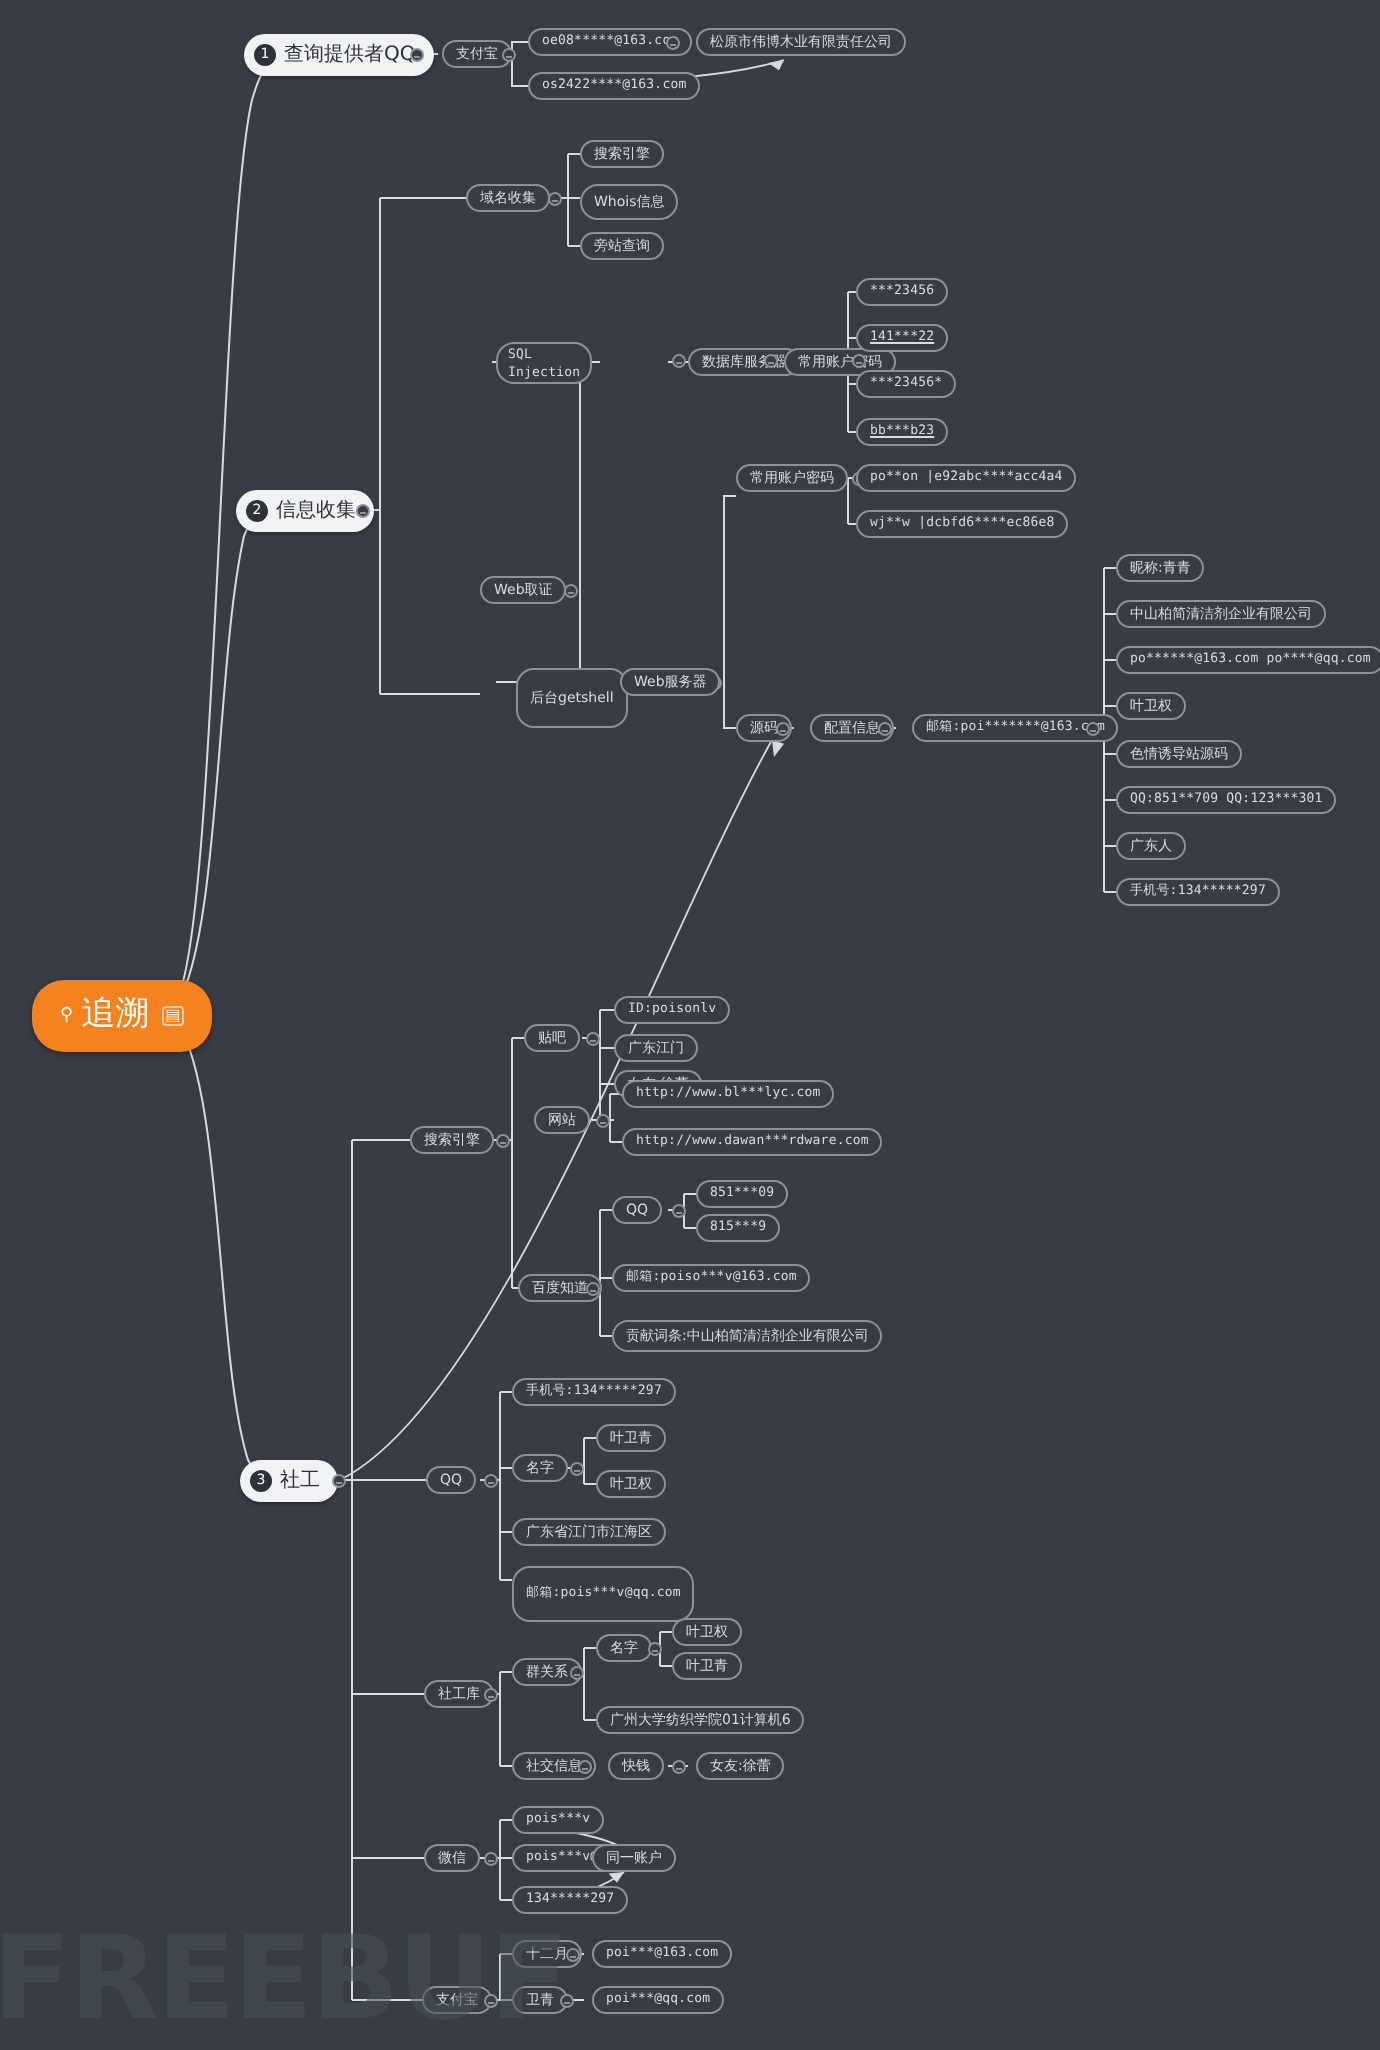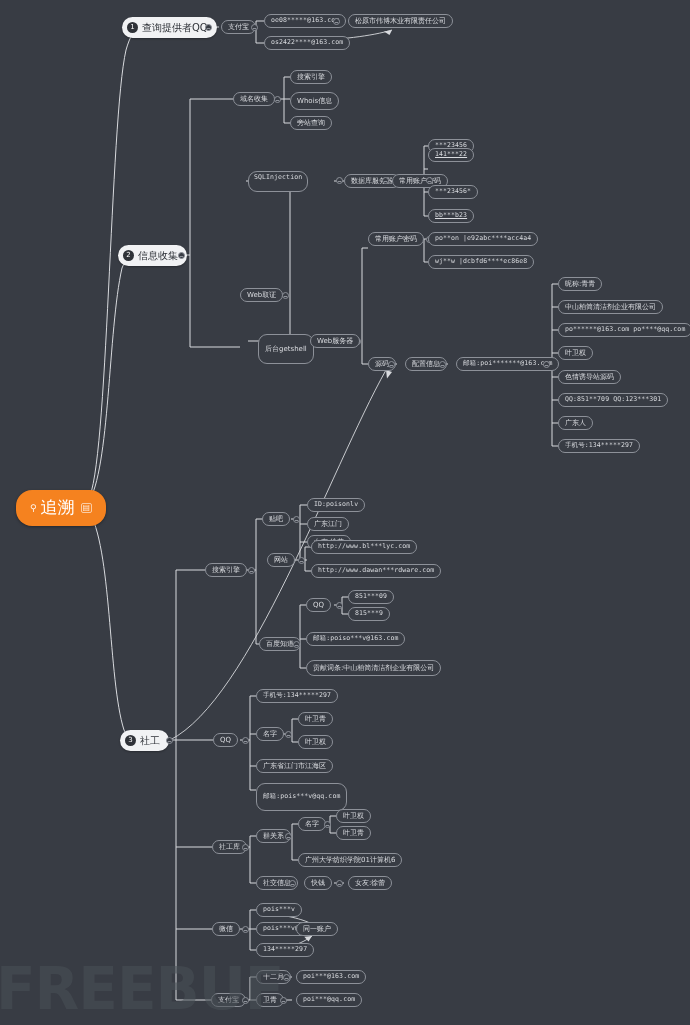--- a/index.html
+++ b/index.html
@@ -22,21 +22,21 @@
              border-radius:2px;padding:0 1px;line-height:1;}
 
   
   .lvl1{background:#f1f2f4;color:#2f3238;border:none;border-radius:11px;
         font-size:10px;padding:0 9px 0 5px;box-shadow:0 1px 2px rgba(0,0,0,.3);}
   .badge{display:inline-flex;align-items:center;justify-content:center;
          width:11px;height:11px;border-radius:50%;background:#2f3238;color:#fff;
          font-size:7px;margin-right:4px;flex:none;}
 
   .mono{font-family:"DejaVu Sans Mono","Liberation Mono",monospace;font-size:6.5px;letter-spacing:.1px;}
-  .two-line{align-items:flex-start;line-height:1.25;}
+  .two-line{flex-direction:column;align-items:flex-start;line-height:1.25;}
 
   
   .dot{position:absolute;width:7px;height:7px;border-radius:50%;
        border:1px solid #8d9199;background:#383c44;box-sizing:border-box;}
   .dot::before{content:"";position:absolute;left:1px;top:2.5px;width:3px;height:1px;background:#8d9199;}
 
   .watermark{position:absolute;left:-4px;bottom:2px;font-size:58px;font-weight:bold;
              letter-spacing:-1px;color:#4a5157;opacity:.55;user-select:none;
              font-family:"DejaVu Sans","Liberation Sans",sans-serif;}
 </style>
@@ -245,21 +245,21 @@
     <span>Injection</span>
   </div>
   <div class="dot" style="left:336px;top:177px;"></div>
 
   <div class="node" style="left:344px;top:174px;height:14px;">数据库服务器</div>
   <div class="dot" style="left:382px;top:177px;"></div>
   <div class="node" style="left:392px;top:174px;height:14px;">常用账户密码</div>
   <div class="dot" style="left:426px;top:177px;"></div>
 
   <div class="node mono" style="left:428px;top:139px;height:14px;">***23456</div>
-  <div class="node mono" style="left:428px;top:148px;height:14px;text-decoration:underline;">141***22</div>
+  <div class="node mono" style="left:428px;top:162px;height:14px;text-decoration:underline;">141***22</div>
   <div class="node mono" style="left:428px;top:185px;height:14px;">***23456*</div>
   <div class="node mono" style="left:428px;top:209px;height:14px;text-decoration:underline;">bb***b23</div>
 
   <div class="node" style="left:248px;top:334px;height:30px;margin-left:10px;">后台getshell</div>
   <div class="dot" style="left:354px;top:338px;"></div>
   <div class="node" style="left:310px;top:334px;height:14px;">Web服务器</div>
 
   <div class="node" style="left:368px;top:232px;height:14px;">常用账户密码</div>
   <div class="dot" style="left:426px;top:236px;"></div>
   <div class="node mono" style="left:428px;top:232px;height:14px;">po**on  |e92abc****acc4a4</div>

